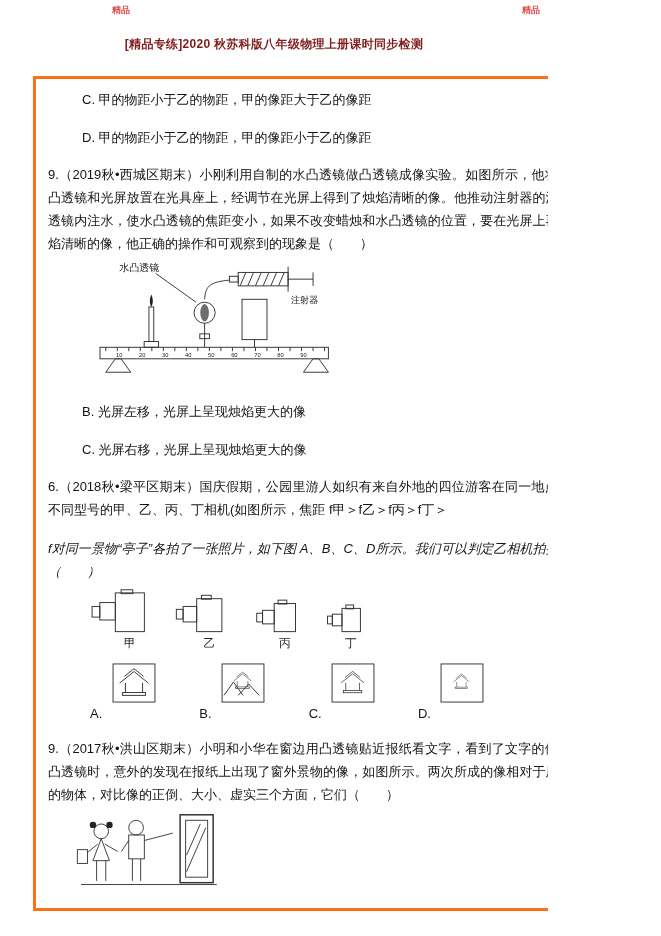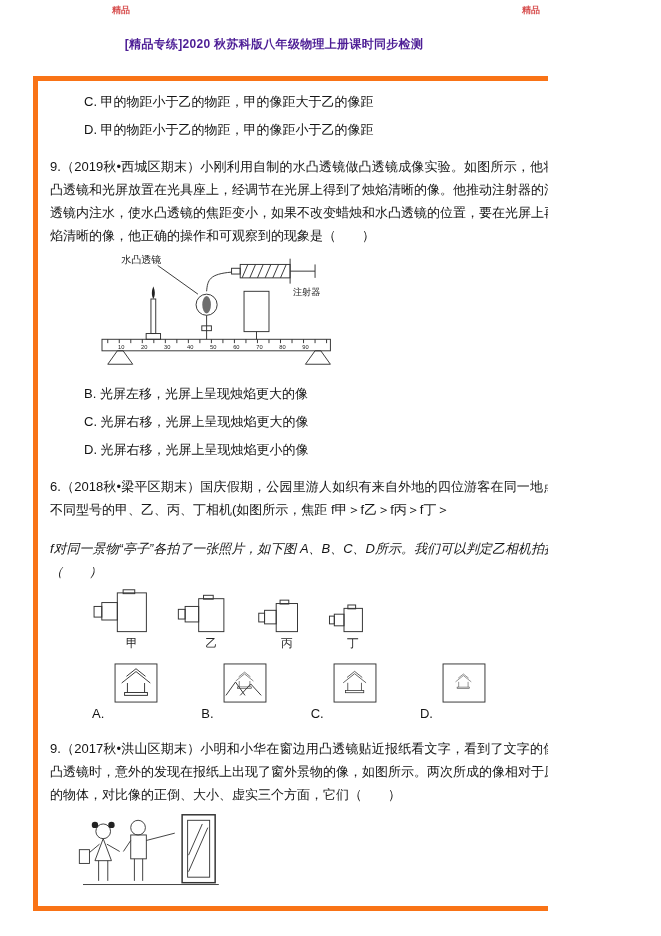--- a/index.html
+++ b/index.html
@@ -6,29 +6,29 @@
   html,body{margin:0;padding:0;background:#ffffff;}
   .page{
     position:relative;width:548px;height:936px;background:#ffffff;overflow:hidden;
     color:#141414;font-family:"Liberation Sans","DejaVu Sans",sans-serif;
   }
   .watermark{position:absolute;top:4px;font-size:9px;color:#d03030;opacity:.85;font-weight:bold;}
   .wm-left{left:112px;}
   .wm-right{left:522px;}
   .header{
     position:absolute;top:36px;left:0;right:0;text-align:center;
-    font-size:12px;font-weight:bold;color:#4c1d95;letter-spacing:.3px;
+    font-size:12px;font-weight:bold;color:#7f1d1d;letter-spacing:.3px;
   }
   .frame{
     position:absolute;left:33px;top:76px;width:595px;height:835px;
-    border:5px solid #f97316;padding:9px 14px 0 12px;
+    border:3px solid #f97316;padding:9px 14px 0 12px;
     font-size:13px;line-height:23px;overflow:hidden;
   }
   p{margin:0;}
-  .opt{padding-left:34px;margin-top:5px;}
+  .opt{padding-left:34px;margin-top:15px;}
   .stem{text-align:justify;margin-top:14px;}
   .cont{margin-top:16px;font-style:italic;}
   .fig{margin:4px 0 2px 0;}
   .fig-bench{margin-left:46px;}
   .fig-cameras{margin-left:36px;margin-top:6px;}
   .fig-kids{margin-left:22px;margin-top:5px;}
   .photos{display:flex;width:424px;margin:5px 0 2px 42px;justify-content:space-between;}
   .photo-col{display:flex;flex-direction:column;width:96px;}
   .photo-col svg{margin-left:22px;}
   .photo-label{font-size:13px;line-height:18px;margin-top:2px;}
@@ -109,21 +109,20 @@
           <text class="num" x="194" y="102">80</text>
           <text class="num" x="218" y="102">90</text>
           <path class="ln" d="M22 104 l-10 14 h26 l-10 -14 z"></path>
           <path class="ln" d="M228 104 l-10 14 h26 l-10 -14 z"></path>
         </g>
       </svg>
     </div>
 
     <p class="opt">B. 光屏左移，光屏上呈现烛焰更大的像</p>
     <p class="opt">C. 光屏右移，光屏上呈现烛焰更大的像</p>
-    <p class="opt">D. 光屏右移，光屏上呈现烛焰更小的像</p>
 
     <p class="stem">6.（2018秋•梁平区期末）国庆假期，公园里游人如织有来自外地的四位游客在同一地点，分别用不同型号的甲、乙、丙、丁相机(如图所示，焦距 f甲＞f乙＞f丙＞f丁＞</p>
     <p class="stem cont">f对同一景物“亭子”各拍了一张照片，如下图 A、B、C、D所示。我们可以判定乙相机拍摄的照片是（　　）</p>
 
     <div class="fig fig-cameras">
       <svg width="330" height="62" viewBox="0 0 340 64">
         <g>
           <rect class="ln" x="32" y="4" width="30" height="40"></rect>
           <rect class="ln" x="38" y="0.8" width="12" height="4"></rect>
           <rect class="ln" x="16" y="14" width="16" height="18"></rect>

